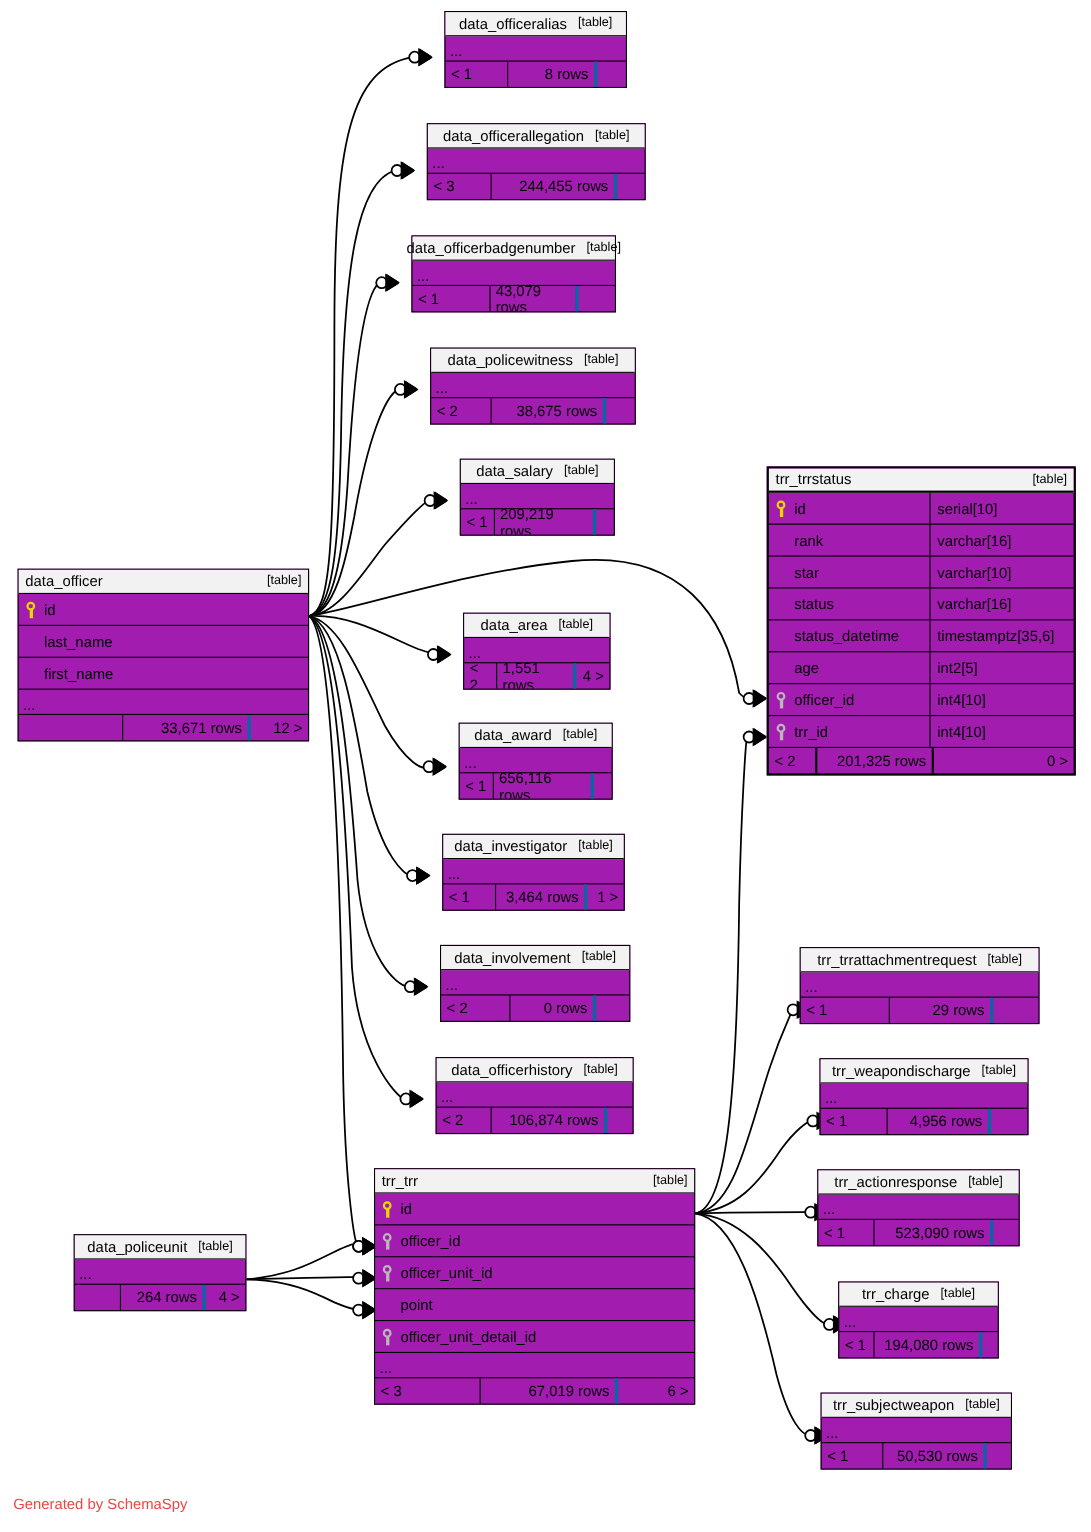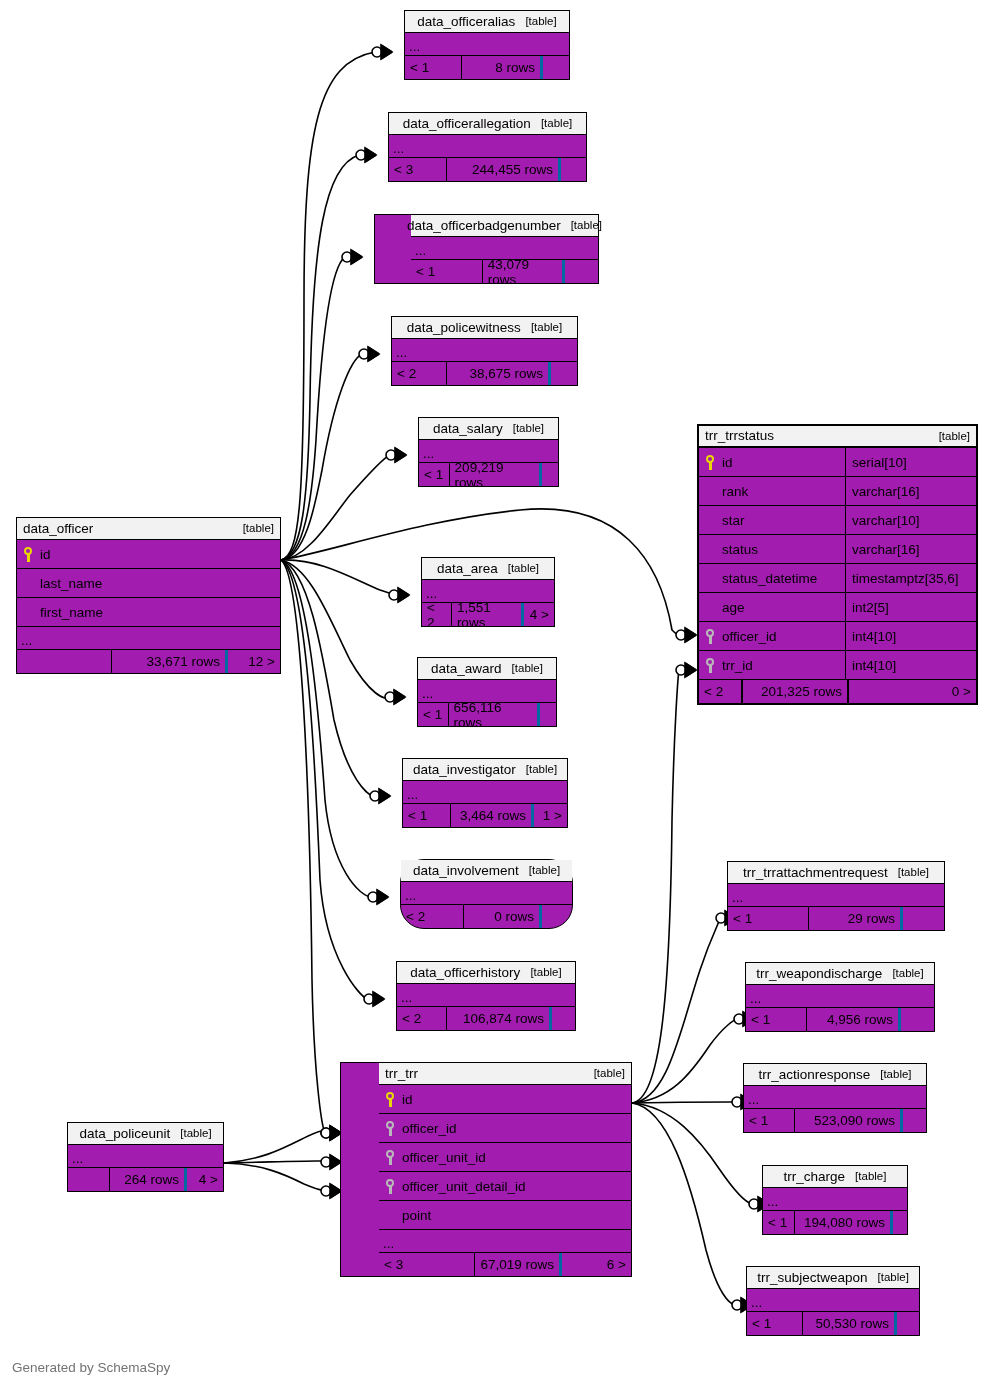--- a/index.html
+++ b/index.html
@@ -127,21 +127,21 @@
   .foot-cell.c1 { justify-content: flex-start; border-right: 1px solid #000000; }
   .foot-cell.c2 { justify-content: flex-end; border-right: 3px solid #0369a1; flex: 1 1 auto; }
   .foot-cell.c3 { justify-content: flex-end; }
   .table-node.thick .foot-cell.c1,
   .table-node.thick .foot-cell.c2 { border-right: 2px solid #000000; }
   .generated {
     position: absolute;
     left: 12px;
     top: 1360px;
     font-size: 13.5px;
-    color: #737373;
+    color: #ef4444;
     font-family: "Liberation Sans", sans-serif;
   }
 </style>
 </head>
 <body>
 
 <div id="canvas">
 
   <svg id="edge-layer" viewBox="0 0 992 1393">
     <defs>
@@ -247,21 +247,21 @@
           <span class="tbl-name">data_officerallegation</span>
           <span class="tbl-tag">[table]</span>
         </div>
         <div class="dots-row">...</div>
         <div class="foot-row">
           <div class="foot-cell c1" style="width: 58px;">&lt; 3</div>
           <div class="foot-cell c2">244,455 rows</div>
           <div class="foot-cell c3" style="width: 25px;"></div>
         </div>
       </div>
-      <div class="table-node" style="left: 374px; top: 214px; width: 225px; padding-left: 36px;">
+      <div class="table-node" style="left: 374px; top: 214px; width: 186px;">
         <div class="tbl-title centered">
           <span class="tbl-name">data_officerbadgenumber</span>
           <span class="tbl-tag">[table]</span>
         </div>
         <div class="dots-row">...</div>
         <div class="foot-row">
           <div class="foot-cell c1" style="width: 76px;">&lt; 1</div>
           <div class="foot-cell c2">43,079 rows</div>
           <div class="foot-cell c3" style="width: 35px;"></div>
         </div>
@@ -394,21 +394,21 @@
           <span class="tbl-name">data_investigator</span>
           <span class="tbl-tag">[table]</span>
         </div>
         <div class="dots-row">...</div>
         <div class="foot-row">
           <div class="foot-cell c1" style="width: 48px;">&lt; 1</div>
           <div class="foot-cell c2">3,464 rows</div>
           <div class="foot-cell c3" style="width: 33px;">1 &gt;</div>
         </div>
       </div>
-      <div class="table-node" style="left: 400px; top: 859px; width: 173px; border-radius: 24px;">
+      <div class="table-node" style="left: 400px; top: 859px; width: 173px;">
         <div class="tbl-title centered">
           <span class="tbl-name">data_involvement</span>
           <span class="tbl-tag">[table]</span>
         </div>
         <div class="dots-row">...</div>
         <div class="foot-row">
           <div class="foot-cell c1" style="width: 63px;">&lt; 2</div>
           <div class="foot-cell c2">0 rows</div>
           <div class="foot-cell c3" style="width: 30px;"></div>
         </div>
@@ -490,44 +490,44 @@
           <span class="tbl-name">data_policeunit</span>
           <span class="tbl-tag">[table]</span>
         </div>
         <div class="dots-row">...</div>
         <div class="foot-row">
           <div class="foot-cell c1" style="width: 42px;"></div>
           <div class="foot-cell c2">264 rows</div>
           <div class="foot-cell c3" style="width: 36px;">4 &gt;</div>
         </div>
       </div>
-      <div class="table-node" style="left: 340px; top: 1062px; width: 292px; padding-left: 38px;">
+      <div class="table-node" style="left: 340px; top: 1062px; width: 292px;">
         <div class="tbl-title">
           <span class="tbl-name">trr_trr</span>
           <span class="tbl-tag">[table]</span>
         </div>
         <div class="col-row">
           <span class="key pk"></span>
           <span class="col-name">id</span>
         </div>
         <div class="col-row">
           <span class="key fk"></span>
           <span class="col-name">officer_id</span>
         </div>
         <div class="col-row">
           <span class="key fk"></span>
           <span class="col-name">officer_unit_id</span>
         </div>
         <div class="col-row">
+          <span class="key"></span>
+          <span class="col-name">point</span>
+        </div>
+        <div class="col-row">
           <span class="key fk"></span>
           <span class="col-name">officer_unit_detail_id</span>
-        </div>
-        <div class="col-row">
-          <span class="key"></span>
-          <span class="col-name">point</span>
         </div>
         <div class="dots-row">...</div>
         <div class="foot-row">
           <div class="foot-cell c1" style="width: 96px;">&lt; 3</div>
           <div class="foot-cell c2">67,019 rows</div>
           <div class="foot-cell c3" style="width: 69px;">6 &gt;</div>
         </div>
       </div>
     </div>
 

